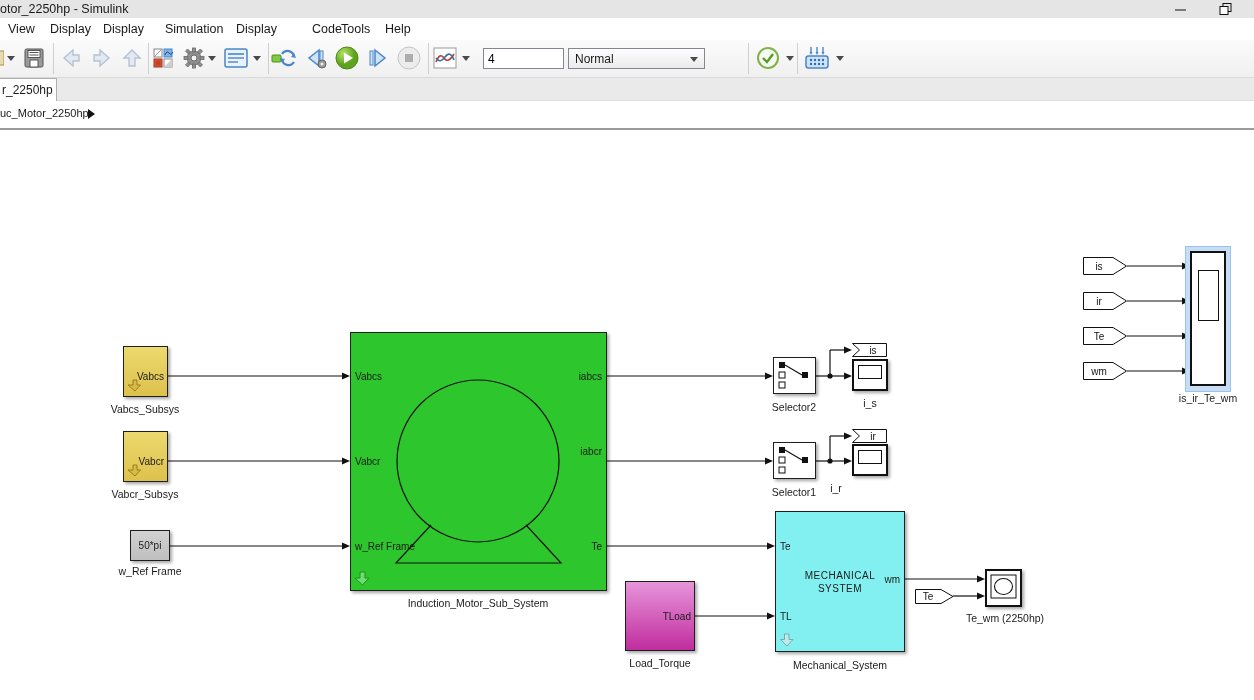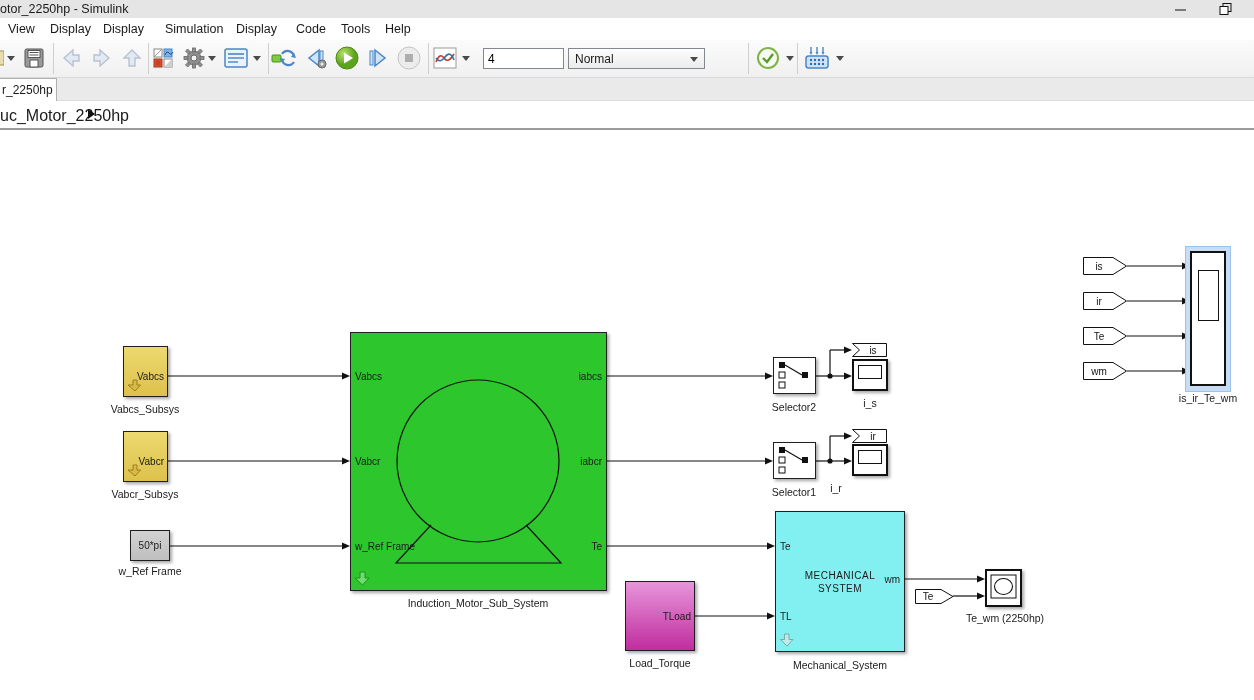--- a/index.html
+++ b/index.html
@@ -32,21 +32,21 @@
   .tb-select .sel-caret { position:absolute; right:6px; top:8px; width:0; height:0;
                border-left:4px solid transparent; border-right:4px solid transparent;
                border-top:5px solid #4a4a4a; }
 
   .tabstrip { position:relative; height:23px; background:#eaeaea;
               border-bottom:1px solid #dcdcdc; }
   .tab-active { position:absolute; left:0; top:0; width:57px; height:23px;
                 background:#fff; border-right:1px solid #b0b0b0; border-top:1px solid #b0b0b0;
                 font-size:12px; padding:4px 6px 0 2px; }
   .breadcrumbbar { position:relative; height:27px; background:#fff; }
-  .breadcrumb-text { position:absolute; left:0; top:6px; font-size:16px; }
+  .breadcrumb-text { position:absolute; left:0; top:6px; font-size:11px; }
   .bc-arrow { position:absolute; left:88px; top:8px; width:0; height:0;
               border-top:5px solid transparent; border-bottom:5px solid transparent;
               border-left:7px solid #111; }
   .canvas-sep { height:2px; background:#9b9b9b; }
 
   
   .canvas { position:relative; width:1254px; height:567px; background:#fff; overflow:hidden; }
   .canvas svg.wires { position:absolute; left:0; top:0; pointer-events:none; }
 
   .block { position:absolute; border:1px solid #1f1f1f;
@@ -95,21 +95,21 @@
     </svg>
   </div>
 </div>
 
 <div class="menubar">
   <span class="menu-item" style="left:4px">View</span>
   <span class="menu-item" style="left:46px">Display</span>
   <span class="menu-item" style="left:99px">Display</span>
   <span class="menu-item" style="left:161px">Simulation</span>
   <span class="menu-item" style="left:232px">Display</span>
-  <span class="menu-item" style="left:292px">Code</span>
+  <span class="menu-item" style="left:308px">Code</span>
   <span class="menu-item" style="left:337px">Tools</span>
   <span class="menu-item" style="left:381px">Help</span>
 </div>
 
 <div class="toolbar">
 
   <div class="tb-icon" style="left:-22px">
     <svg width="26" height="26">
         <rect x="18" y="6" width="8" height="14" fill="#e8ddb0" stroke="#a89040"></rect>
       </svg>
@@ -358,21 +358,21 @@
 
   <div class="block b-green" style="left:350px; top:202px; width:257px; height:259px">
     <svg width="255" height="257" style="position:absolute; left:0; top:0">
       <circle cx="127" cy="128" r="81" fill="none" stroke="#111" stroke-width="1.2"></circle>
       <path d="M80 192 L45 230 L210 230 L175 192" fill="none" stroke="#111" stroke-width="1.2"></path>
     </svg>
     <span class="portlbl" style="left:4px; top:38px">Vabcs</span>
     <span class="portlbl" style="left:4px; top:123px">Vabcr</span>
     <span class="portlbl" style="left:4px; top:208px">w_Ref Frame</span>
     <span class="portlbl" style="right:4px; top:38px">iabcs</span>
-    <span class="portlbl" style="right:4px; top:123px">iabcr</span>
+    <span class="portlbl" style="right:4px; top:113px">iabcr</span>
     <span class="portlbl" style="right:4px; top:208px">Te</span>
     <svg class="badge" width="15" height="15">
       <path d="M5,1 h5 v6 h4 L7.5,14 L0,7 h5 Z" fill="#6fdc6f" stroke="#1e8f1e"></path>
     </svg>
   </div>
   <div class="block-label" style="left:478px; top:467px">Induction_Motor_Sub_System</div>
 
   <div class="block b-white" style="left:773px; top:227px; width:43px; height:37px">
     <svg width="41" height="35">
       <rect x="5" y="4" width="6" height="6" fill="#111"></rect>

